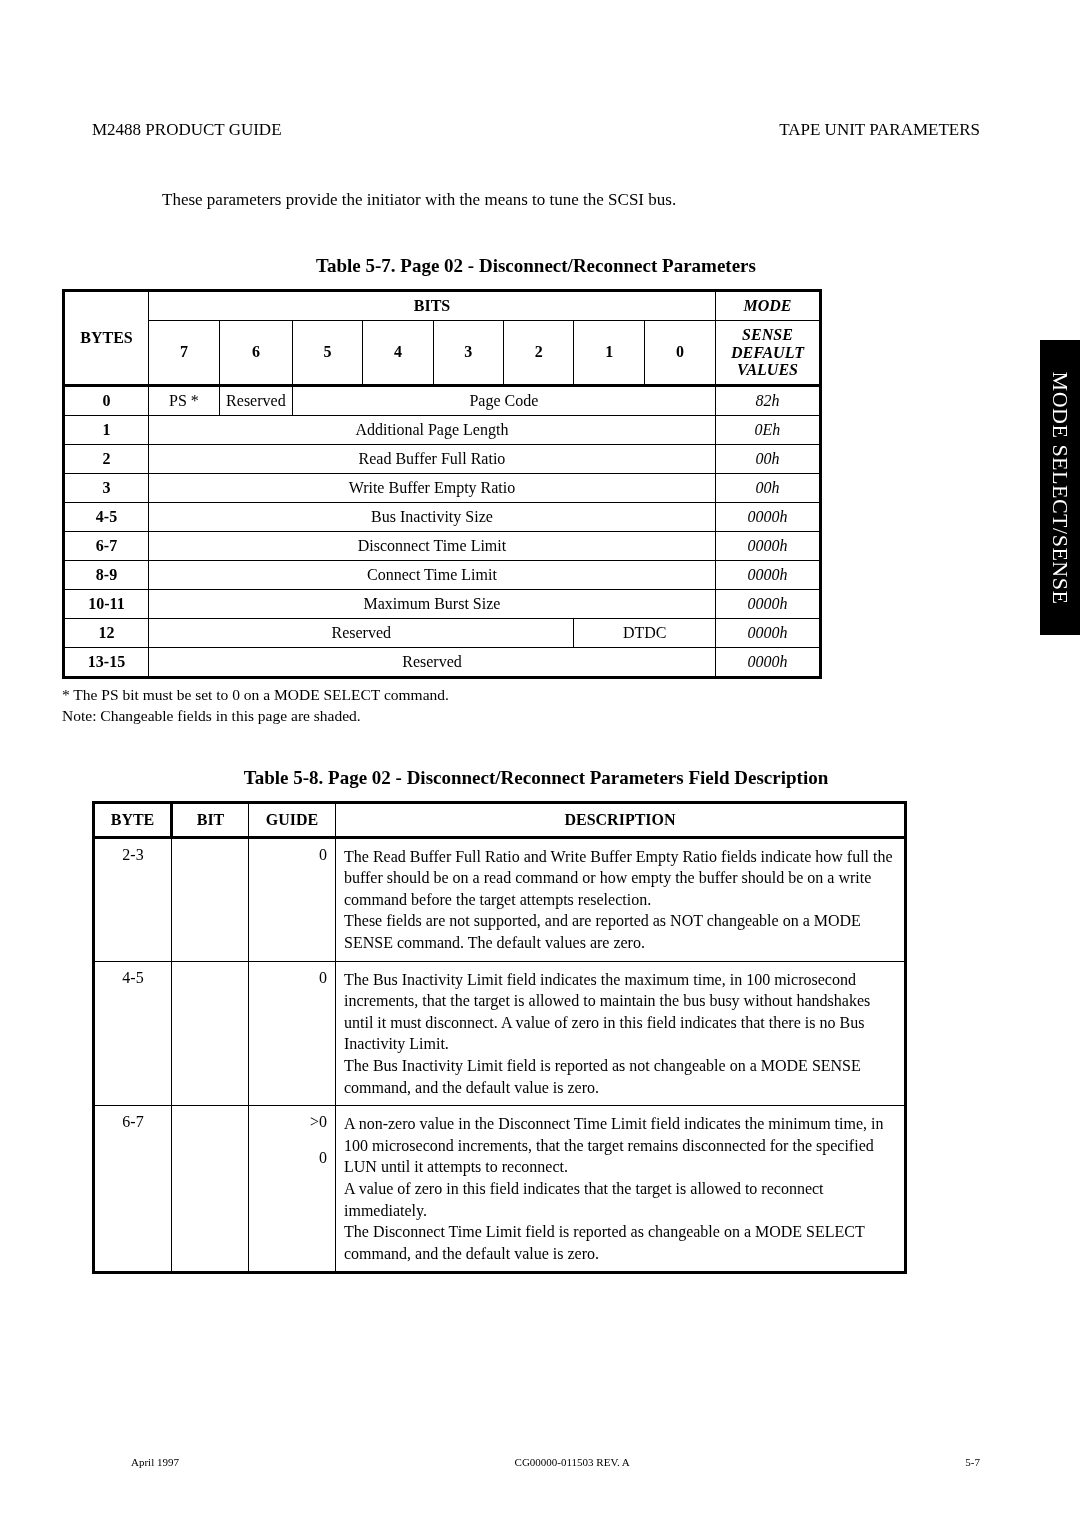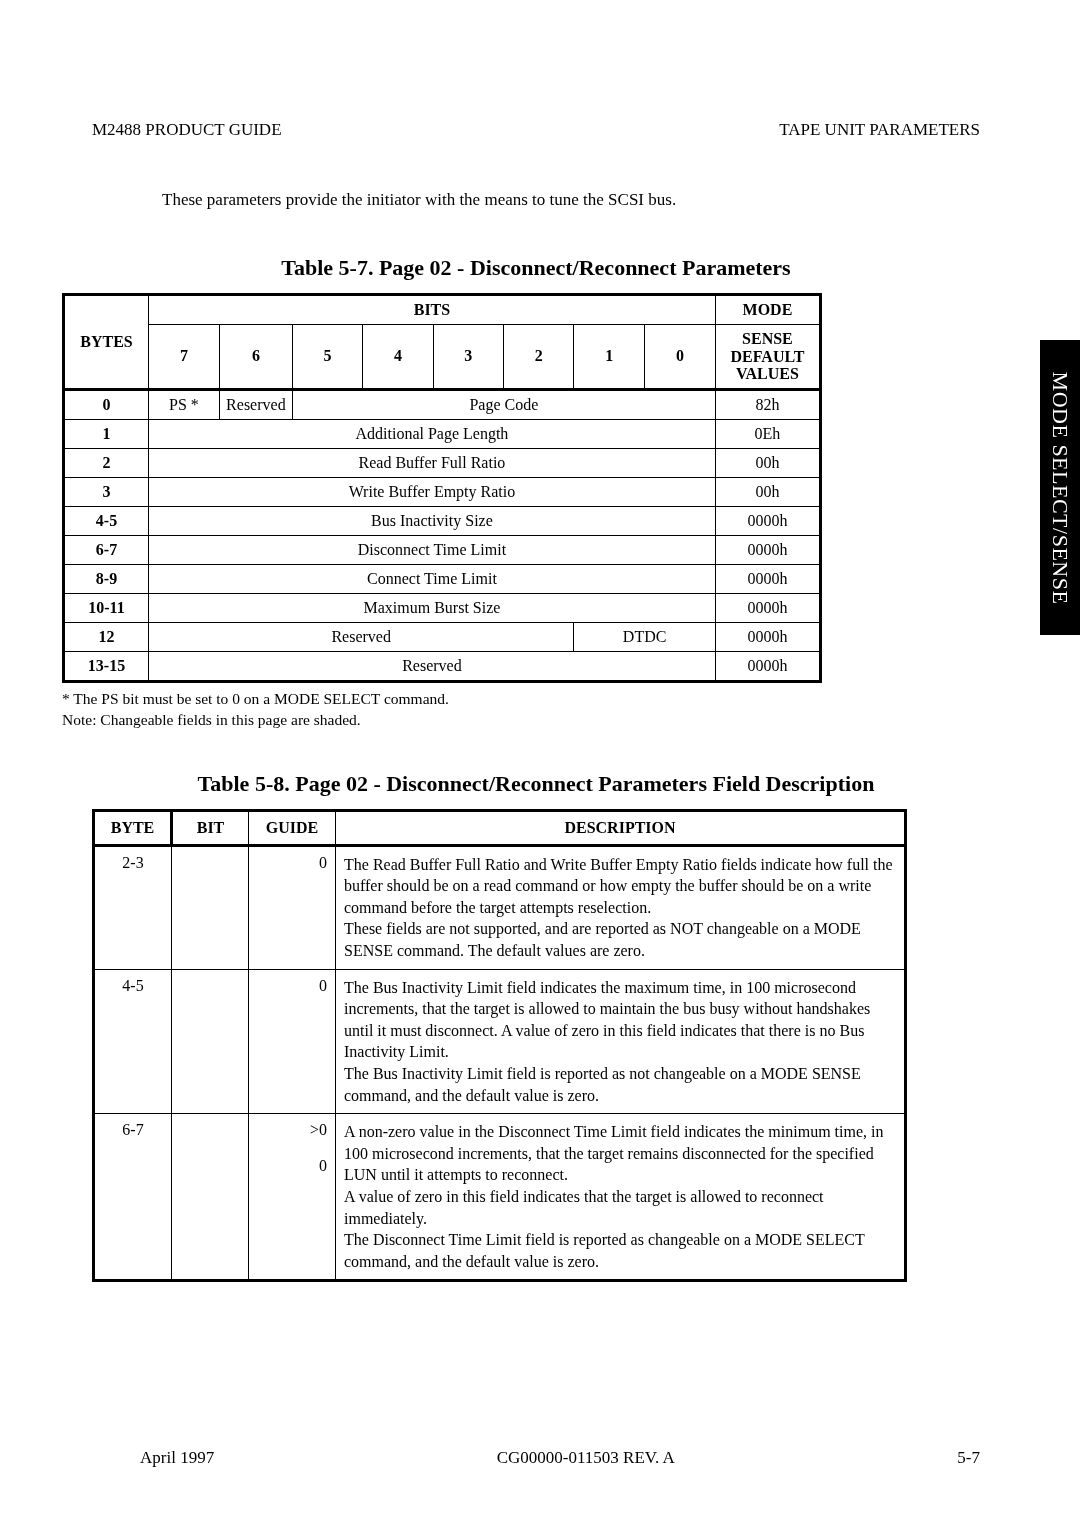--- a/index.html
+++ b/index.html
@@ -33,39 +33,39 @@
     }
     .section-number { width: 70px; }
     .section-body {
       margin-left: 70px;
       font-size: 17px;
       margin-bottom: 45px;
     }
     .table-caption {
       text-align: center;
       font-weight: bold;
-      font-size: 22px;
+      font-size: 19px;
       margin-bottom: 12px;
     }
     table.param-table {
       border-collapse: collapse;
       width: 760px;
       margin-left: -30px;
       font-size: 16px;
     }
     table.param-table th, table.param-table td {
       border: 1.5px solid #000;
       padding: 5px 6px;
       text-align: center;
       vertical-align: middle;
     }
     table.param-table .thick-top { border-top: 3px solid #000; }
     table.param-table .thick-bottom { border-bottom: 3px solid #000; }
     table.param-table .thick-left { border-left: 3px solid #000; }
-    table.param-table .thick-right { border-right: 3px solid #000; }
+    table.param-table .thick-right { border-right: 3px solid #000; font-style: italic; }
     .notes {
       font-size: 15.5px;
       margin-left: -30px;
       margin-top: 6px;
       margin-bottom: 40px;
       line-height: 1.35;
     }
     table.desc-table {
       border-collapse: collapse;
       width: 815px;
@@ -78,25 +78,25 @@
       vertical-align: top;
     }
     table.desc-table th { text-align: center; font-weight: bold; }
     table.desc-table td.byte-col, table.desc-table td.bit-col { text-align: center; width: 60px; }
     table.desc-table td.value-col { text-align: right; width: 70px; }
     table.desc-table td.desc-col { text-align: left; line-height: 1.35; }
     table.desc-table .thick-box { border: 3px solid #000; }
     .footer-row {
       position: absolute;
       bottom: 60px;
-      left: 140px;
+      left: 131px;
       right: 100px;
       display: flex;
       justify-content: space-between;
-      font-size: 17px;
+      font-size: 11px;
       text-align: right;
     }
     .sidebar-tab {
       position: absolute;
       right: 0;
       top: 340px;
       width: 40px;
       height: 295px;
       background: #000;
       color: #fff;

